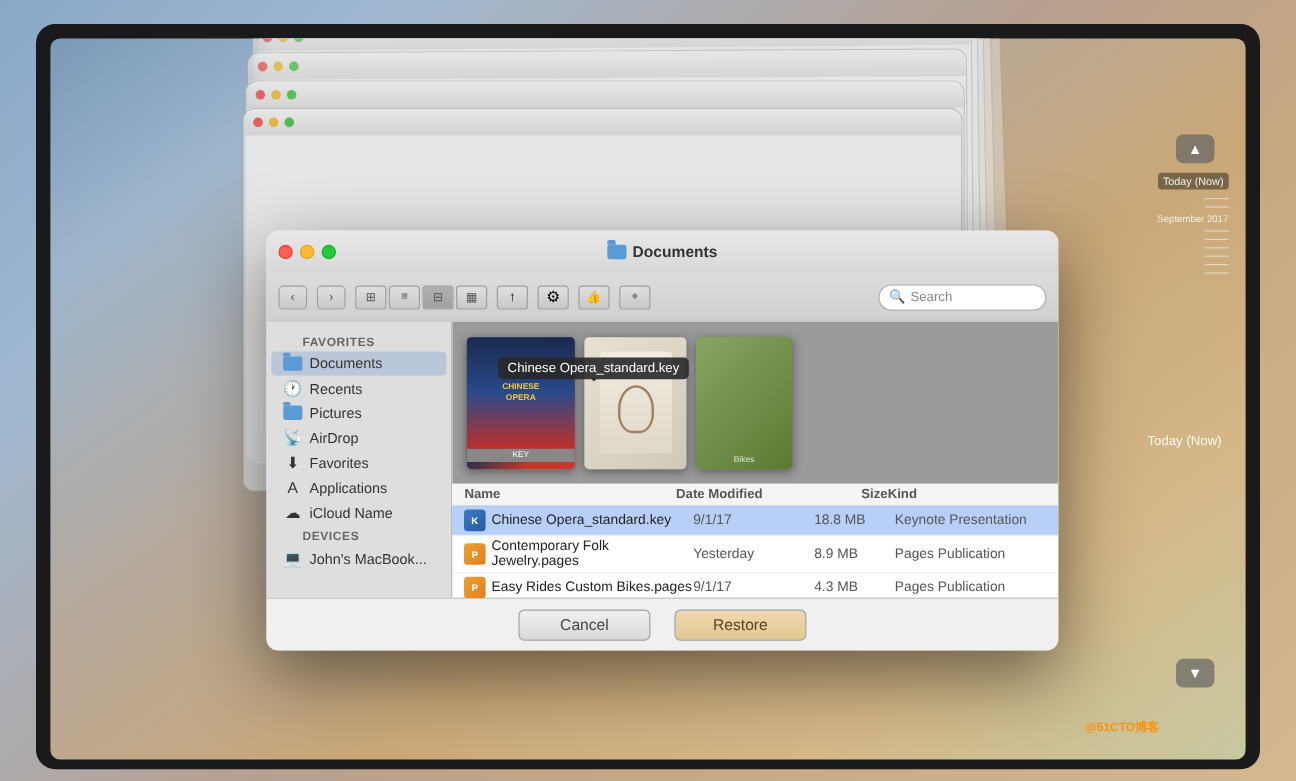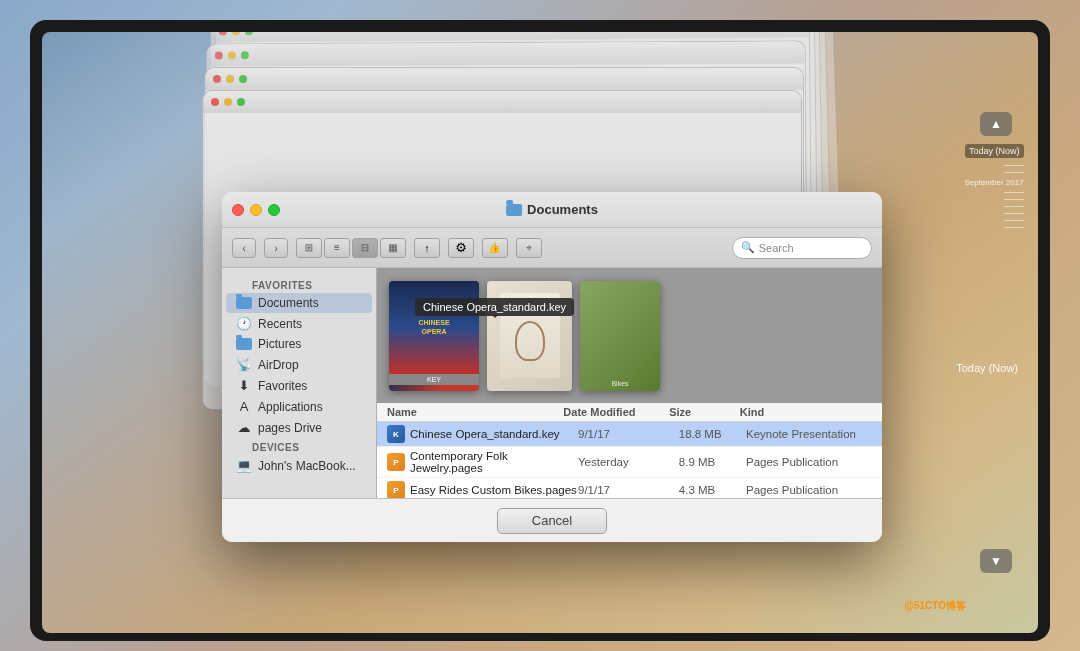--- a/index.html
+++ b/index.html
@@ -401,21 +401,21 @@
       display: flex;
       padding: 3px 10px;
       border-bottom: 1px solid #d0d0d0;
       background: #f5f5f5;
       font-size: 11px;
       color: #555;
       font-weight: 600;
     }
     .col-name { flex: 2; }
     .col-date { flex: 1.2; }
-    .col-size { flex: 0.8; }
+    .col-size { flex: 0.8; text-align: right; }
     .col-kind { flex: 1.5; }
 
     
     .file-list {
       flex: 1;
       overflow-y: auto;
     }
     .file-row {
       display: flex;
       align-items: center;
@@ -632,21 +632,21 @@
           <div class="sidebar-item">
             <span class="sidebar-icon">⬇</span>
             <span class="sidebar-label">Favorites</span>
           </div>
           <div class="sidebar-item">
             <span class="sidebar-icon">A</span>
             <span class="sidebar-label">Applications</span>
           </div>
           <div class="sidebar-item">
             <span class="sidebar-icon">☁</span>
-            <span class="sidebar-label">pages Drive</span>
+            <span class="sidebar-label">iCloud Name</span>
           </div>
 
           <div class="sidebar-section-title">Devices</div>
 
           <div class="sidebar-item">
             <span class="sidebar-icon">💻</span>
             <span class="sidebar-label">John's MacBook...</span>
           </div>
           <div class="sidebar-item">
             
@@ -713,20 +713,21 @@
               <div class="file-size">4.3 MB</div>
               <div class="file-kind">Pages Publication</div>
             </div>
 
           </div>
         </div>
       </div>
 
       <div class="finder-bottom">
         <button class="bottom-btn btn-cancel">Cancel</button>
+        <button class="bottom-btn btn-restore">Restore</button>
       </div>
 
     </div>
 
     <div class="watermark">@51CTO博客</div>
 
   </div>
 </div>
 
 </body></html>

